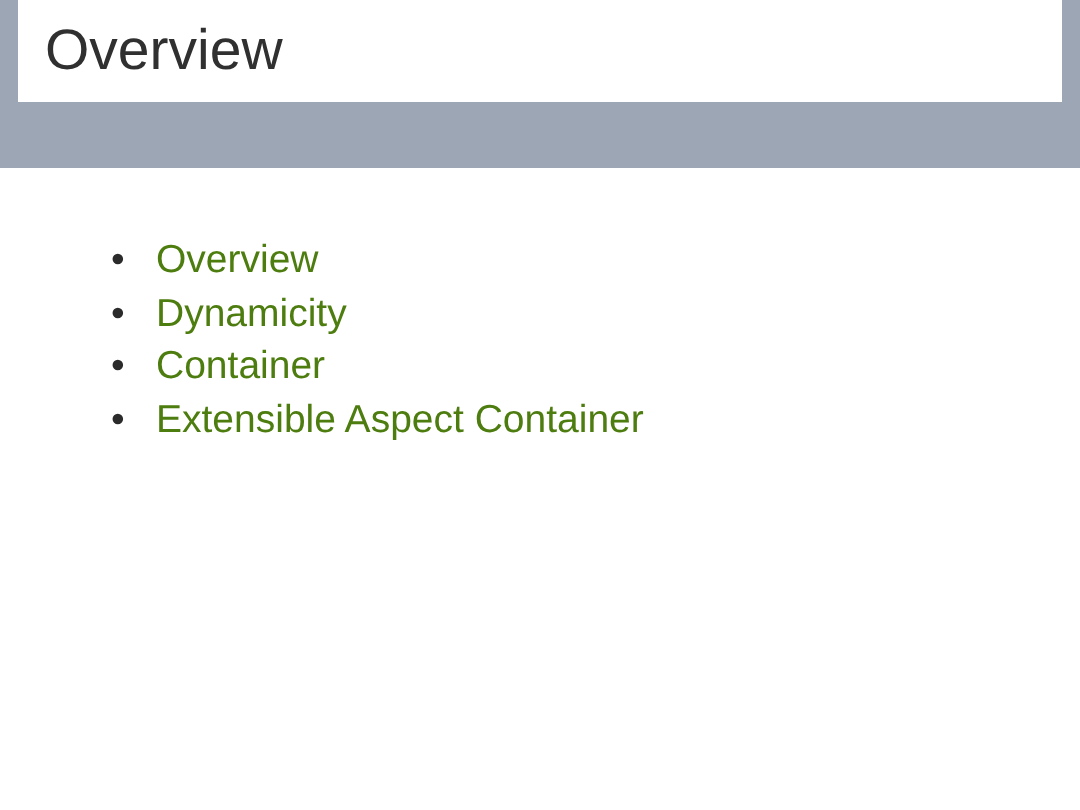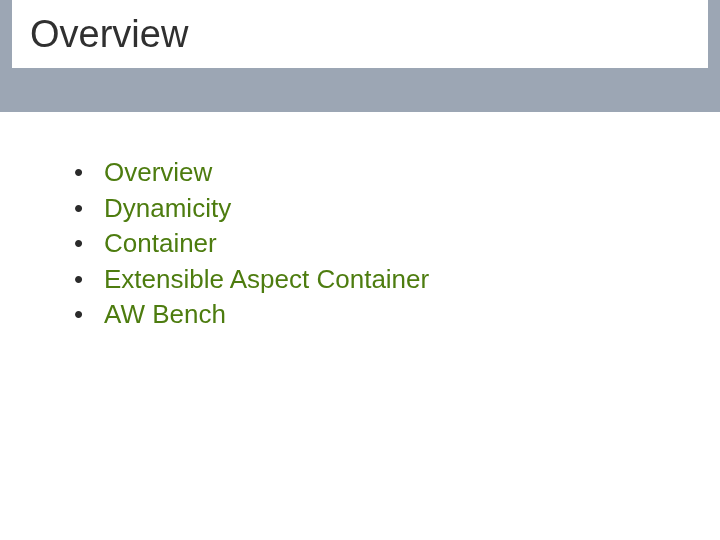--- a/index.html
+++ b/index.html
@@ -80,18 +80,15 @@
       </li>
       <li>
         <span>Dynamicity</span>
       </li>
       <li>
         <span>Container</span>
       </li>
       <li>
         <span>Extensible Aspect Container</span>
       </li>
-      <li>
-        <span>AW Bench</span>
-      </li>
     </ul>
   </div>
 </div>
 
 </body></html>

